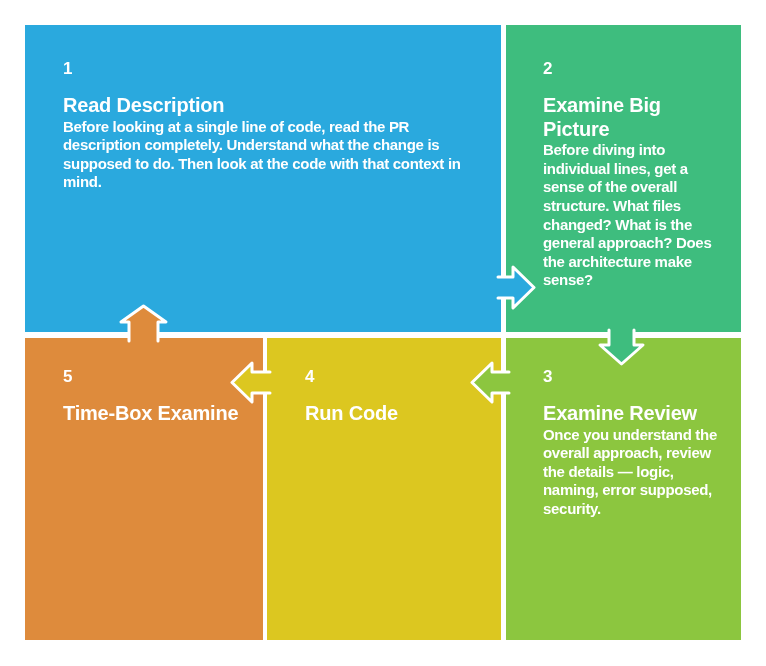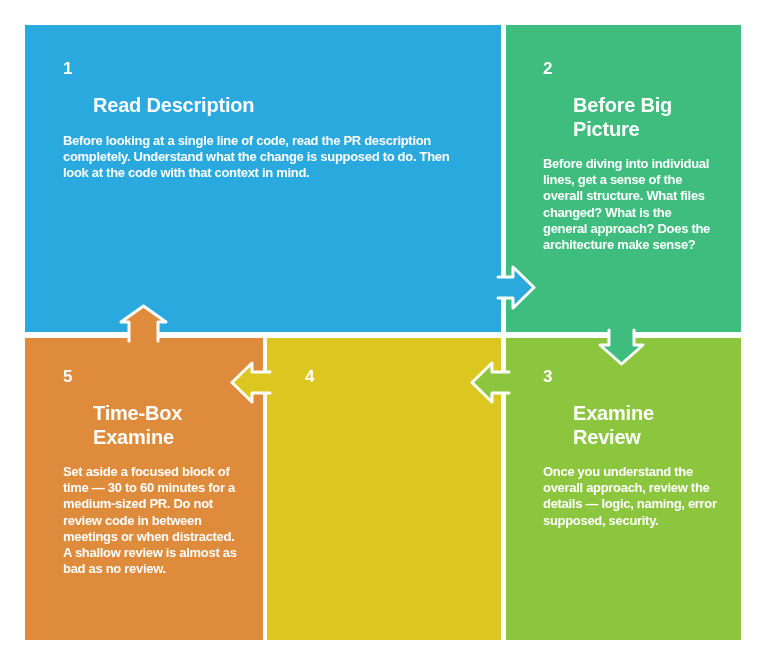--- a/index.html
+++ b/index.html
@@ -25,27 +25,25 @@
     font-size: 17px;
     font-weight: bold;
     line-height: 1;
   }
   .step-title {
     font-size: 20px;
     font-weight: bold;
     line-height: 1.18;
     margin-top: 17px;
     letter-spacing: -0.2px;
-    margin-left: 30px;
   }
   .step-body {
-    font-size: 13px;
+    font-size: 15px;
     font-weight: bold;
     line-height: 1.24;
-    margin-top: 15px;
     letter-spacing: -0.3px;
   }
   
   #panel-1 { left: 25px;  top: 25px;  width: 476px; height: 307px; padding: 35px 30px 0 38px; }
   #panel-2 { left: 506px; top: 25px;  width: 235px; height: 307px; padding: 35px 26px 0 37px; }
   #panel-5 { left: 25px;  top: 338px; width: 238px; height: 302px; padding: 30px 24px 0 38px; }
   #panel-4 { left: 267px; top: 338px; width: 234px; height: 302px; padding: 30px 24px 0 38px; }
   #panel-3 { left: 506px; top: 338px; width: 235px; height: 302px; padding: 30px 24px 0 37px; }
 
   #arrow-layer {
@@ -68,38 +66,38 @@
 <div id="canvas">
 
   <div class="panel" id="panel-1" style="background-color: rgb(42, 169, 222);">
     <div class="step-number">1</div>
     <div class="step-title">Read Description</div>
     <div class="step-body">Before looking at a single line of code, read the PR description completely. Understand what the change is supposed to do. Then look at the code with that context in mind.</div>
   </div>
 
   <div class="panel" id="panel-2" style="background-color: rgb(62, 189, 126);">
     <div class="step-number">2</div>
-    <div class="step-title">Before Big Picture</div>
+    <div class="step-title">Examine Big Picture</div>
     <div class="step-body">Before diving into individual lines, get a sense of the overall structure. What files changed? What is the general approach? Does the architecture make sense?</div>
   </div>
 
   <div class="panel" id="panel-3" style="background-color: rgb(140, 198, 63);">
     <div class="step-number">3</div>
     <div class="step-title">Examine Review</div>
     <div class="step-body">Once you understand the overall approach, review the details — logic, naming, error supposed, security.</div>
   </div>
 
   <div class="panel" id="panel-4" style="background-color: rgb(220, 199, 32);">
     <div class="step-number">4</div>
+    <div class="step-title">Run Code</div>
   </div>
 
   <div class="panel" id="panel-5" style="background-color: rgb(222, 139, 60);">
     <div class="step-number">5</div>
     <div class="step-title">Time-Box Examine</div>
-    <div class="step-body">Set aside a focused block of time — 30 to 60 minutes for a medium-sized PR. Do not review code in between meetings or when distracted. A shallow review is almost as bad as no review.</div>
   </div>
 
   <svg id="arrow-layer" viewBox="0 0 766 666" xmlns="http://www.w3.org/2000/svg">
 
     <path d="M 498 277 L 513 277 L 513 267 L 534 287.5 L 513 308 L 513 298 L 498 298" fill="#2aa9de"></path>
 
     <path d="M 609 330 L 609 345 L 600 345 L 621.5 364 L 643 345 L 634 345 L 634 330" fill="#3ebd7e"></path>
 
     <path d="M 509 372 L 492 372 L 492 363 L 472 382.5 L 492 402 L 492 393 L 509 393" fill="#8cc63f"></path>
 

